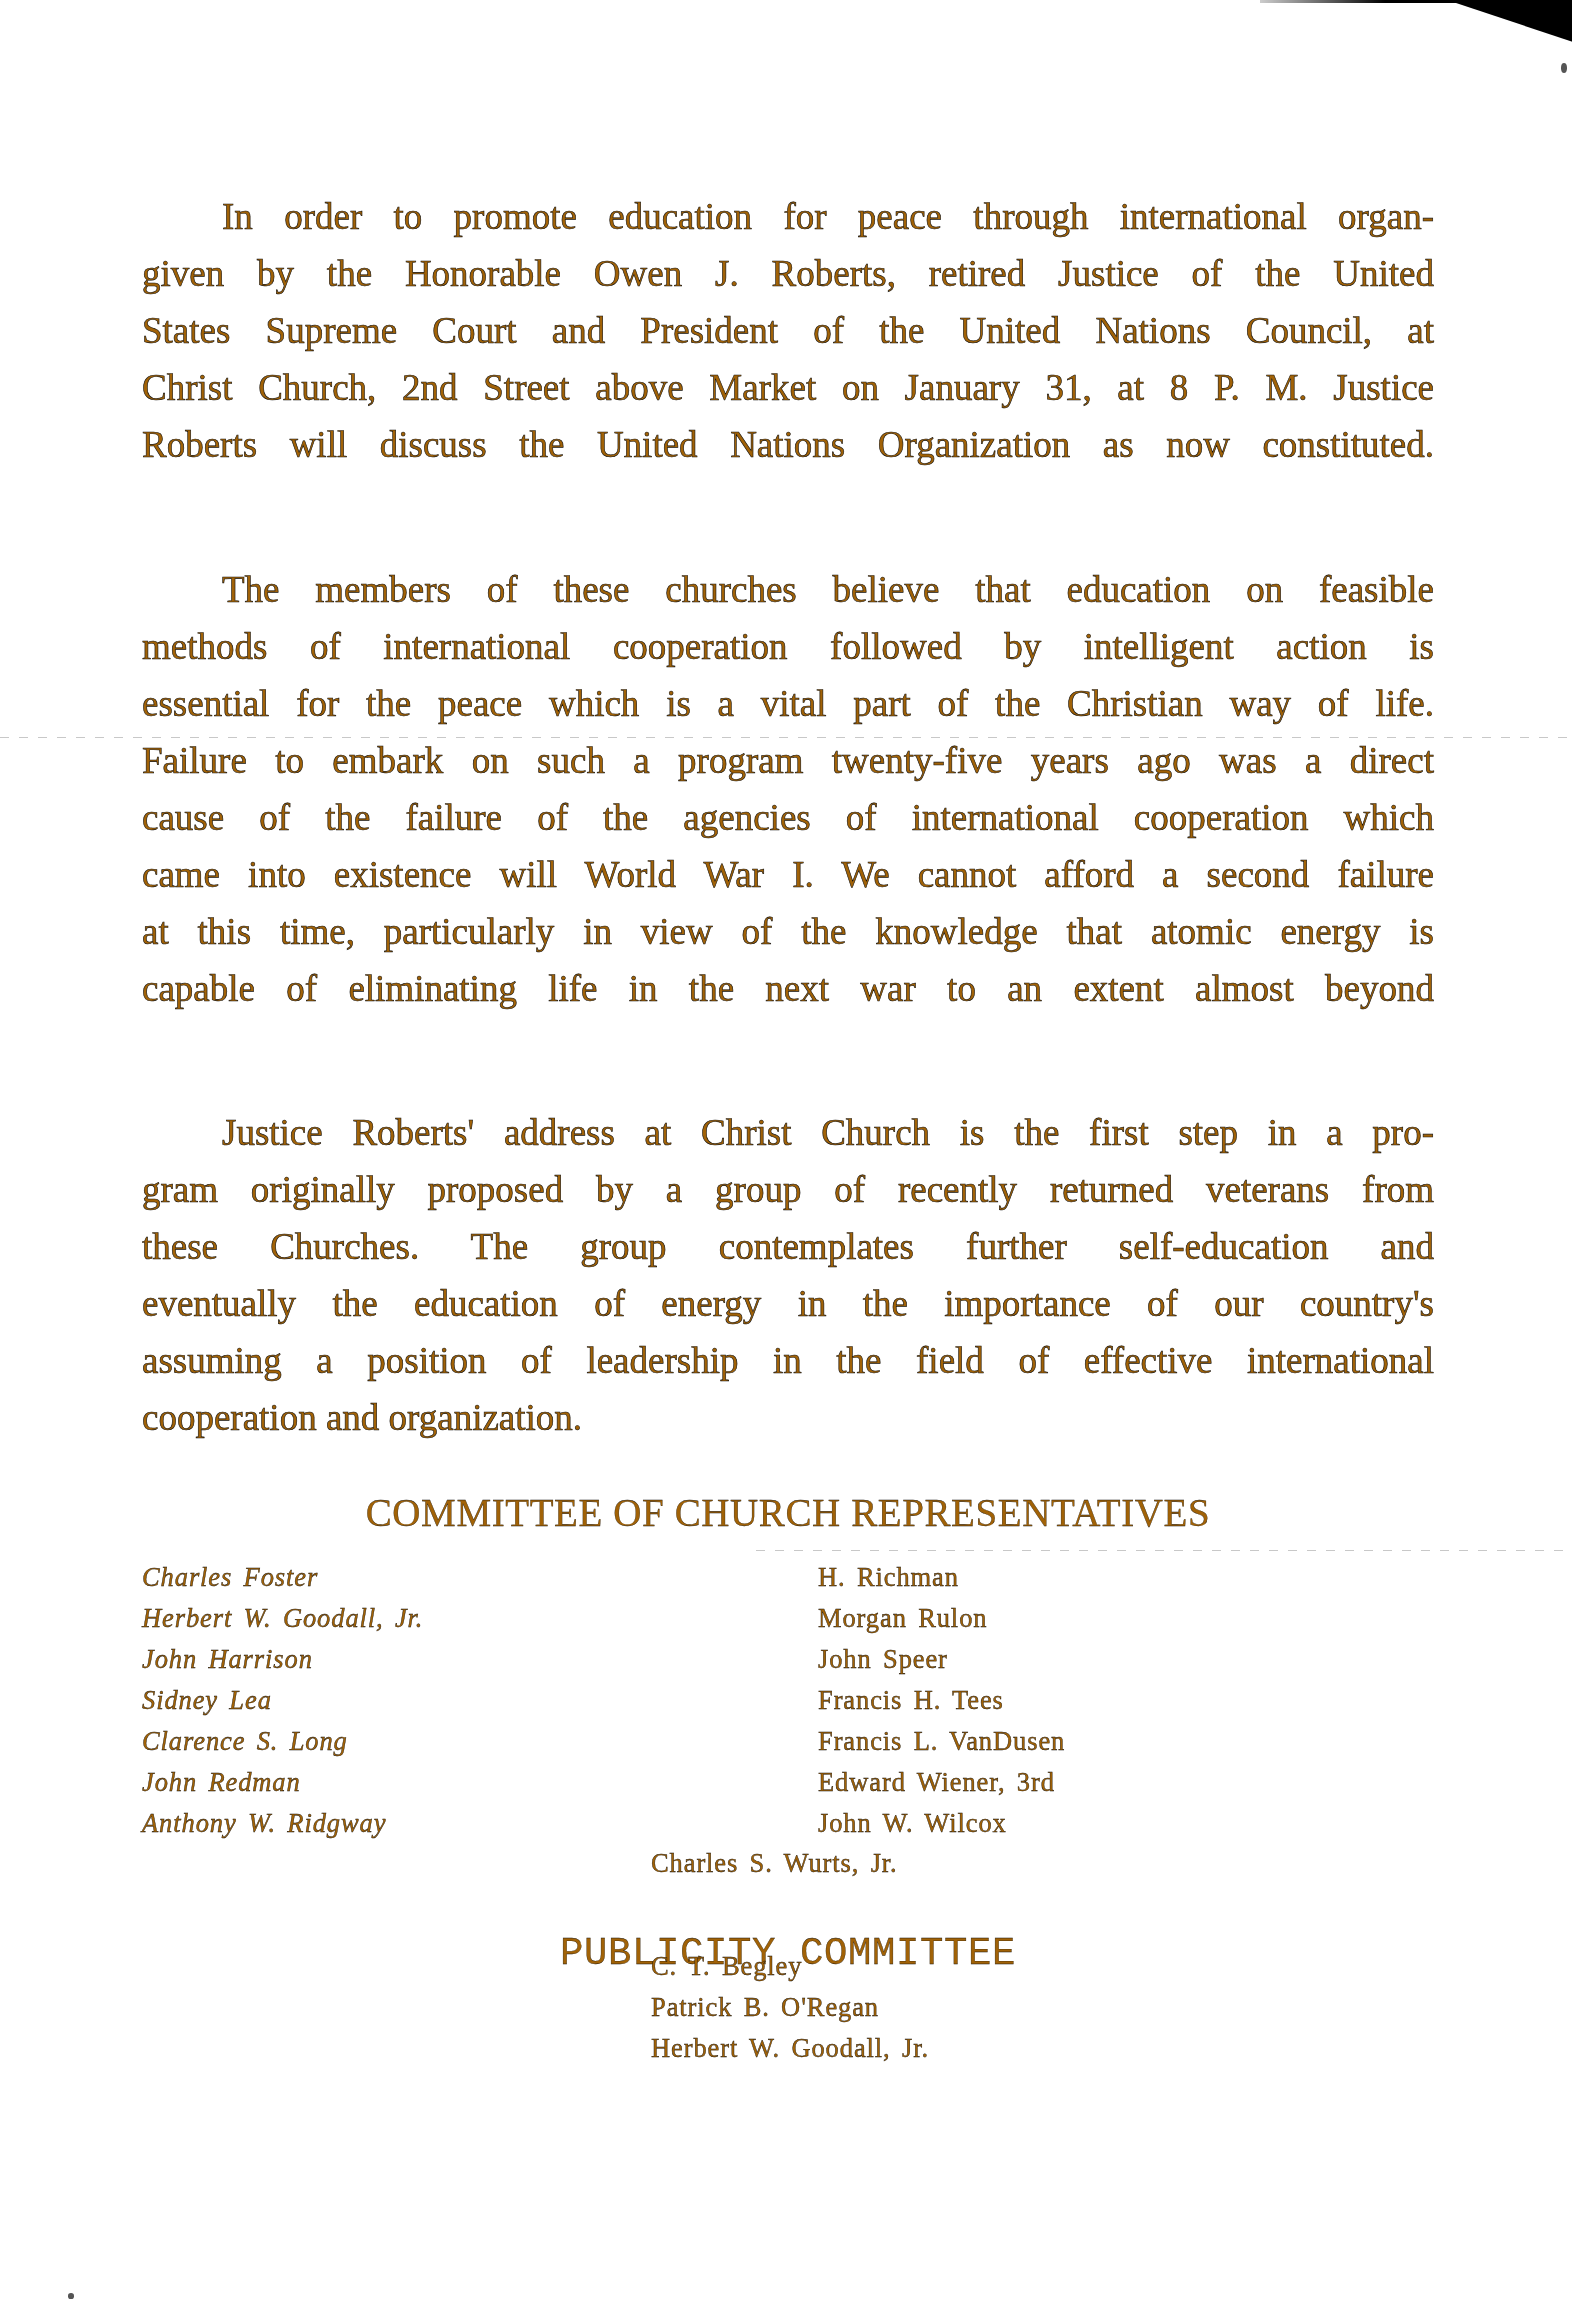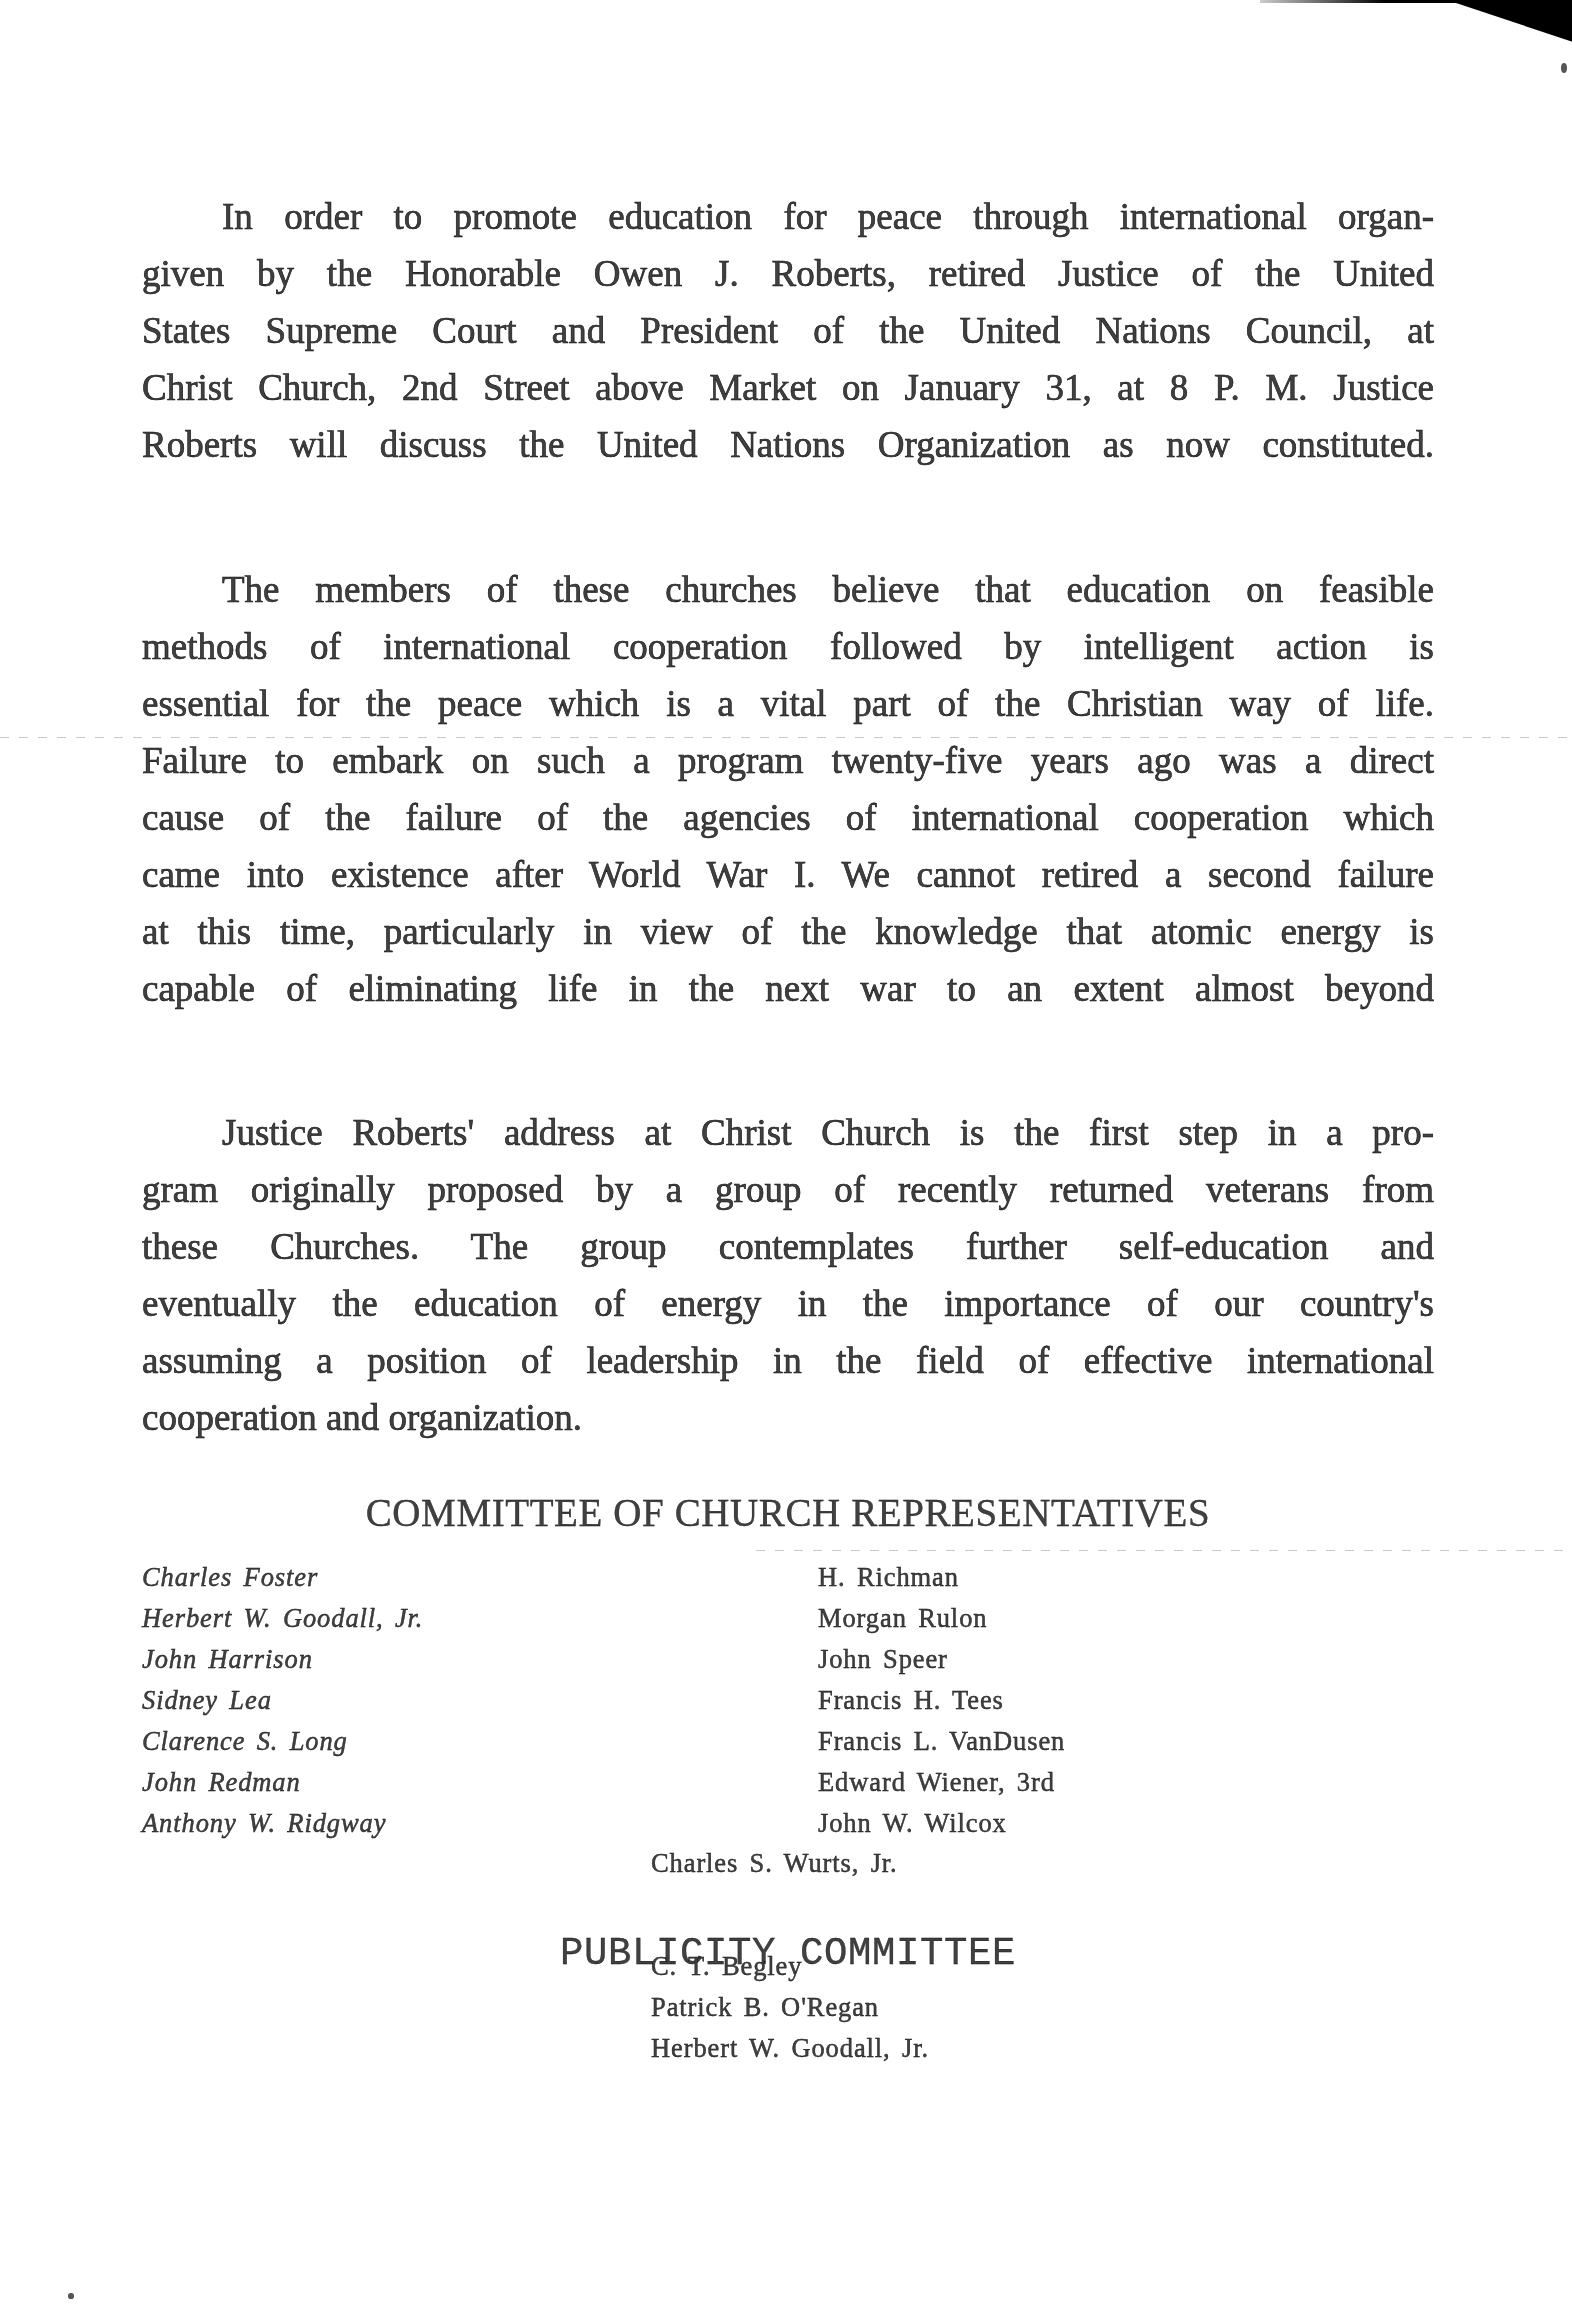--- a/index.html
+++ b/index.html
@@ -1,18 +1,18 @@
 <!DOCTYPE html>
 <html style="font-size:10px"><head>
 <meta charset="utf-8">
 <style>
   html, body { margin: 0; padding: 0; background: #ffffff; }
   body { width: 1573px; height: 2319px; position: relative; overflow: hidden; }
   .page { position: absolute; left: 0; top: 0; width: 1573px; height: 2319px; background: #ffffff; }
-  .serif { font-family: "Liberation Serif", "DejaVu Serif", serif; color: #404040; -webkit-text-stroke: 0.6px #111111; }
+  .serif { font-family: "Liberation Serif", "DejaVu Serif", serif; color: #a16207; -webkit-text-stroke: 0.6px #111111; }
   .para { position: absolute; left: 142px; width: 1292px; font-size: 37px; line-height: 57px; }
   .line { display: block; white-space: nowrap; text-align: justify; text-align-last: justify; height: 57px; }
   .line.first { padding-left: 80px; }
   .line.last { text-align: left; text-align-last: left; }
   .heading { position: absolute; left: 142px; width: 1292px; text-align: center; font-size: 39px; line-height: 44px; letter-spacing: 0.6px; white-space: nowrap; -webkit-text-stroke: 0.3px #111; }
   .names { position: absolute; font-size: 26.5px; line-height: 41px; letter-spacing: 0.9px; word-spacing: 3.8px; -webkit-text-stroke: 0.4px #111; }
   .names div { white-space: nowrap; height: 41px; }
   .corner { position: absolute; right: 0; top: 0; width: 0; height: 0; border-top: 42px solid #000; border-left: 126px solid transparent; }
   .top-edge { position: absolute; top: 0; left: 1260px; width: 313px; height: 2.5px; background: linear-gradient(to right, rgba(0,0,0,0.2), #000 40%); }
   .fold { position: absolute; height: 1.3px; background: repeating-linear-gradient(to right, #c8c8c8 0 8.8px, transparent 8.8px 19px); }
@@ -37,21 +37,21 @@
     <div class="line">Christ Church, 2nd Street above Market on January 31, at 8 P. M.  Justice</div>
     <div class="line">Roberts will discuss the United Nations Organization as now constituted.</div>
   </div>
 
   <div class="para serif" style="top:561px;">
     <div class="line first">The members of these churches believe that education on feasible</div>
     <div class="line">methods of international cooperation followed by intelligent action is</div>
     <div class="line">essential for the peace which is a vital part of the Christian way of life.</div>
     <div class="line">Failure to embark on such a program twenty-five years ago was a direct</div>
     <div class="line">cause of the failure of the agencies of international cooperation which</div>
-    <div class="line">came into existence after World War I. We cannot retired a second failure</div>
+    <div class="line">came into existence will World War I. We cannot afford a second failure</div>
     <div class="line">at this time, particularly in view of the knowledge that atomic energy is</div>
     <div class="line">capable of eliminating life in the next war to an extent almost beyond</div>
   </div>
 
   <div class="para serif" style="top:1104px;">
     <div class="line first">Justice Roberts' address at Christ Church is the first step in a pro-</div>
     <div class="line">gram originally proposed by a group of recently returned veterans from</div>
     <div class="line">these Churches. The group contemplates further self-education and</div>
     <div class="line">eventually the education of energy in the importance of our country's</div>
     <div class="line">assuming a position of leadership in the field of effective international</div>

